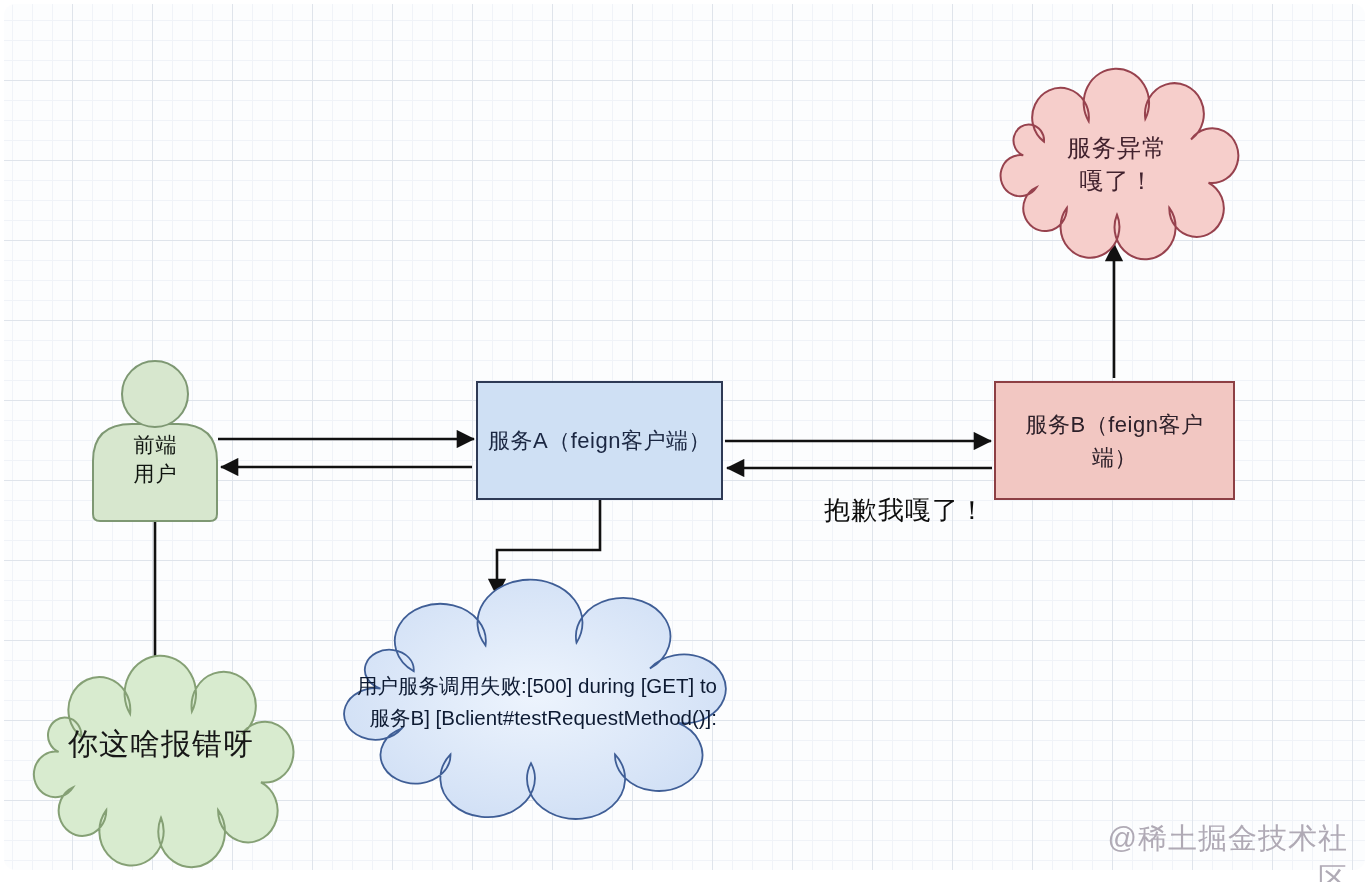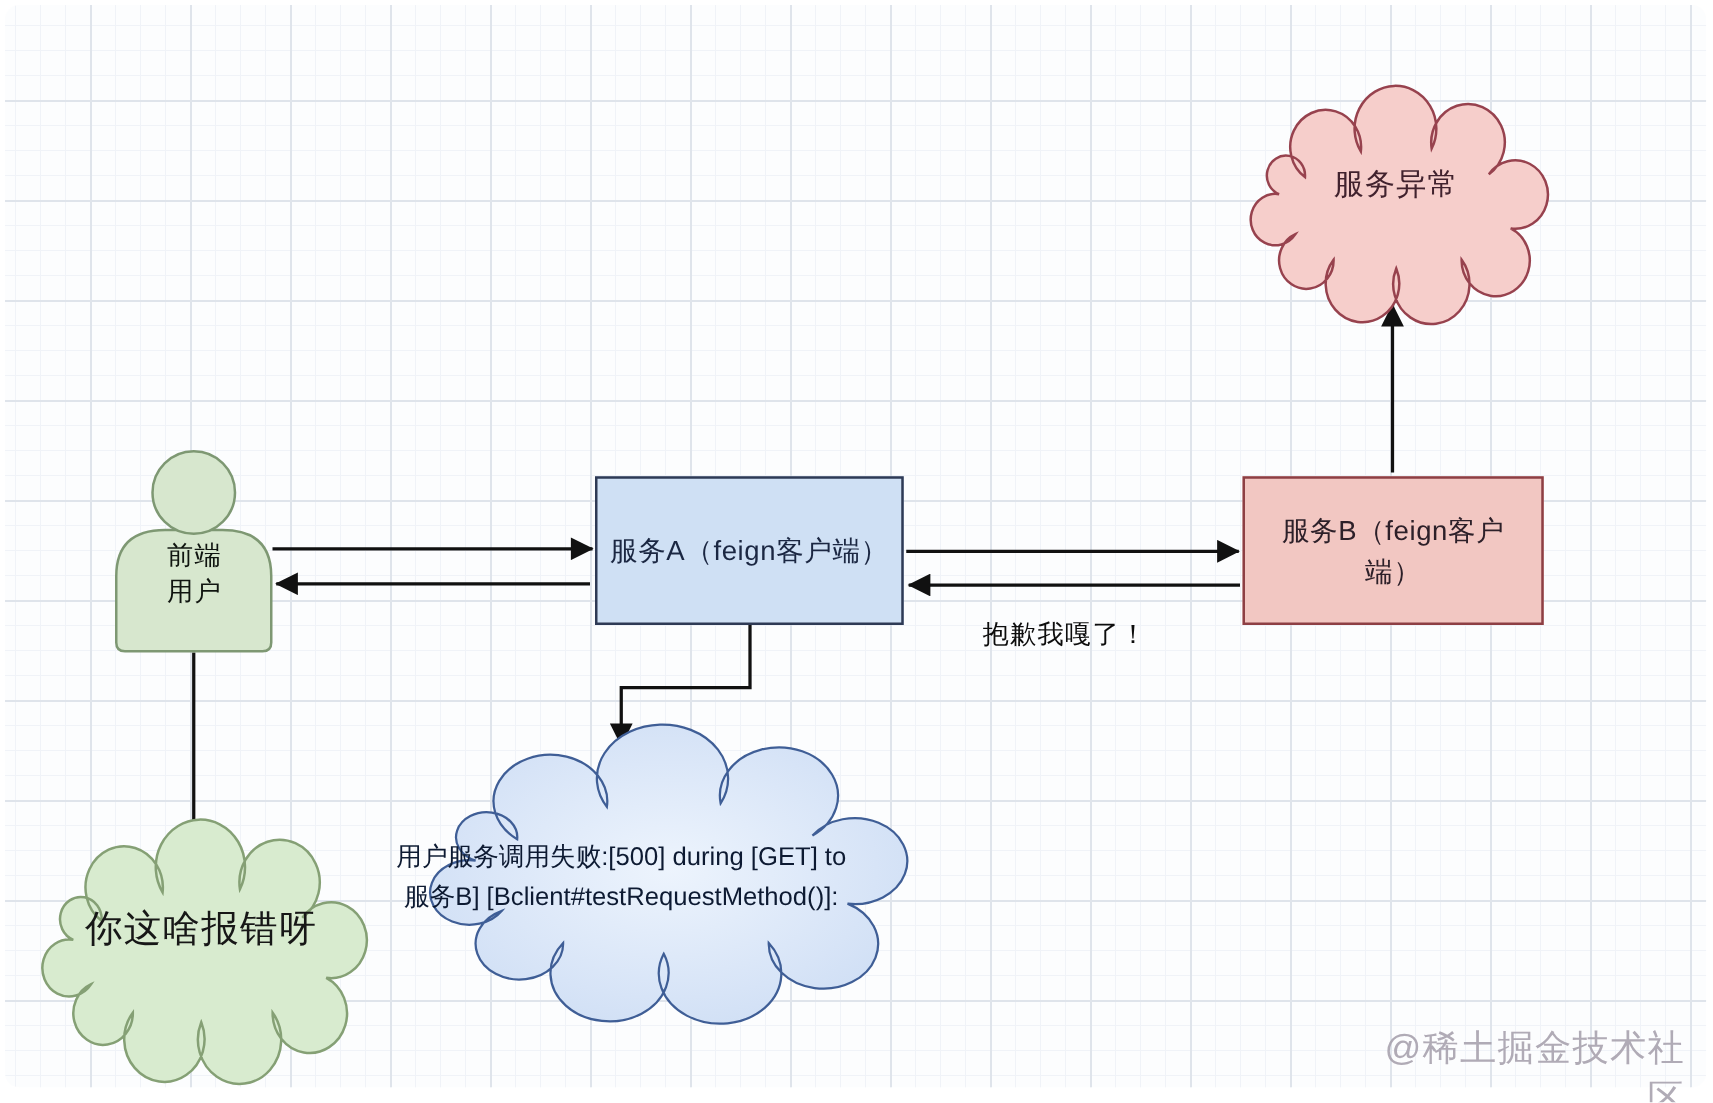--- a/index.html
+++ b/index.html
@@ -44,29 +44,29 @@
   .lbl-exception{
     left:1008px;top:131px;width:218px;
     font-size:24px;line-height:33px;color:#41222e;letter-spacing:1px;
   }
   .lbl-user-cloud{
     left:42px;top:727px;width:238px;
     font-size:30px;line-height:34px;color:#171717;letter-spacing:1px;
   }
   .lbl-error-cloud{
     left:277px;top:670px;width:440px;white-space:nowrap;
-    font-size:20.5px;line-height:32px;color:#0d1a32;
+    font-size:20.5px;line-height:32px;color:#0d1a32;text-align:right;
   }
   .actor-label{
     position:absolute;left:88px;top:430px;width:135px;text-align:center;
     font-size:21px;line-height:29px;color:#101510;letter-spacing:1px;
   }
   .apology{
-    position:absolute;left:786px;top:493px;width:200px;text-align:left;
-    font-size:21px;color:#0d0d0d;letter-spacing:1px;
+    position:absolute;left:786px;top:493px;width:200px;text-align:right;
+    font-size:26px;color:#0d0d0d;letter-spacing:1px;
   }
   .watermark{
     position:absolute;left:1078px;top:819px;width:270px;text-align:right;
     font-size:29px;color:#a8a2ae;letter-spacing:1px;opacity:0.9;
   }
 </style>
 </head>
 <body>
 
 <div class="canvas">
@@ -104,20 +104,21 @@
 
   <div class="node-box box-b">
     <span>服务B（feign客户端）</span>
   </div>
 
   <svg class="shape" style="left:1008px;top:96px;" width="218" height="137" viewBox="0 0 200 120" preserveAspectRatio="none">
     <path d="M33,40 A26,26 0 1 1 74,22 A30,30 0 1 1 126,20 A27,27 0 1 1 168,38 A24,24 0 1 1 184,76 A25,25 0 1 1 148,98 A28,28 0 1 1 100,104 A27,27 0 1 1 54,98 A20,20 0 1 1 26,80 A18,18 0 1 1 14,52 A14,14 0 1 1 33,40 Z" fill="#f6cecb" stroke="#97424e" stroke-width="2" vector-effect="non-scaling-stroke"></path>
   </svg>
   <div class="cloud-label lbl-exception">
     <span class="ln">服务异常</span>
+    <span class="ln">嘎了！</span>
   </div>
 
   <svg class="shape" style="left:356px;top:614px;" width="350" height="172" viewBox="0 0 200 120" preserveAspectRatio="none">
     <defs>
       <radialGradient id="bcg" cx="50%" cy="48%" r="62%">
         <stop offset="0%" stop-color="#edf4fd"></stop>
         <stop offset="70%" stop-color="#d7e4f7"></stop>
         <stop offset="100%" stop-color="#cdddf4"></stop>
       </radialGradient>
     </defs>

